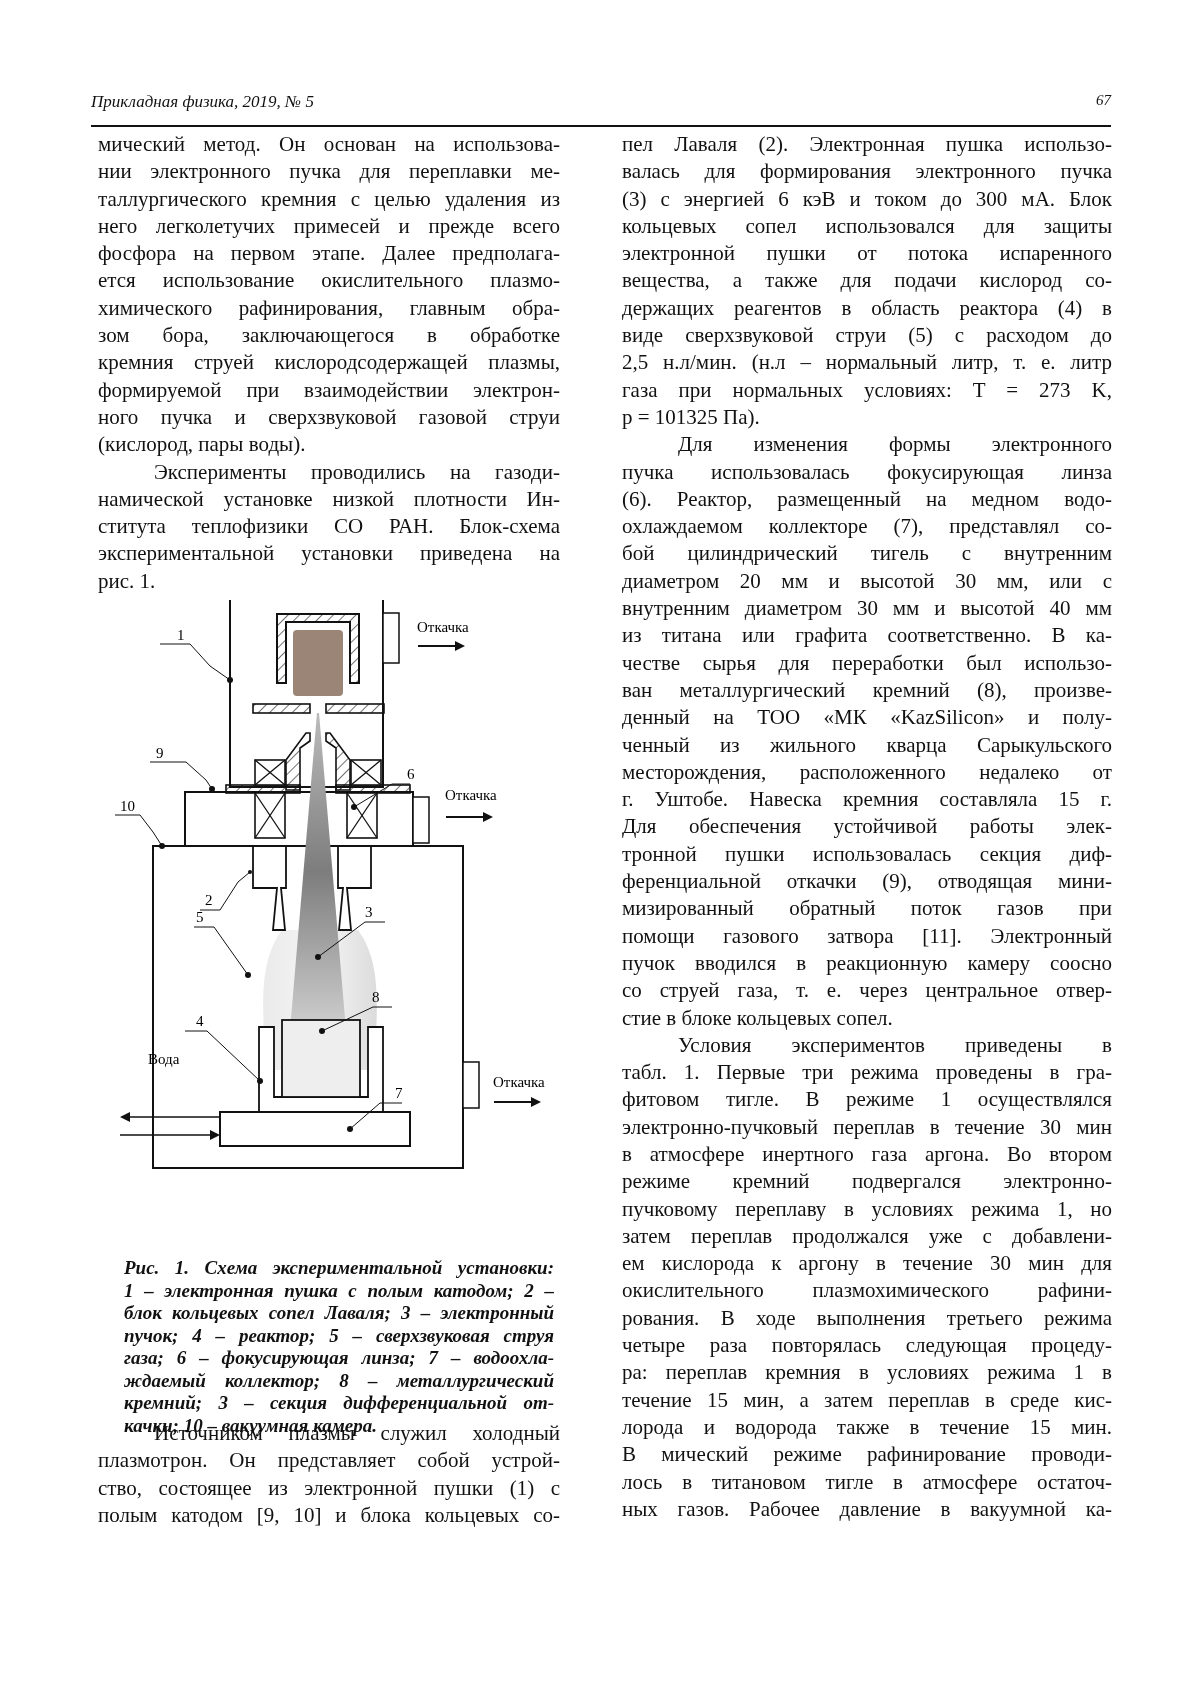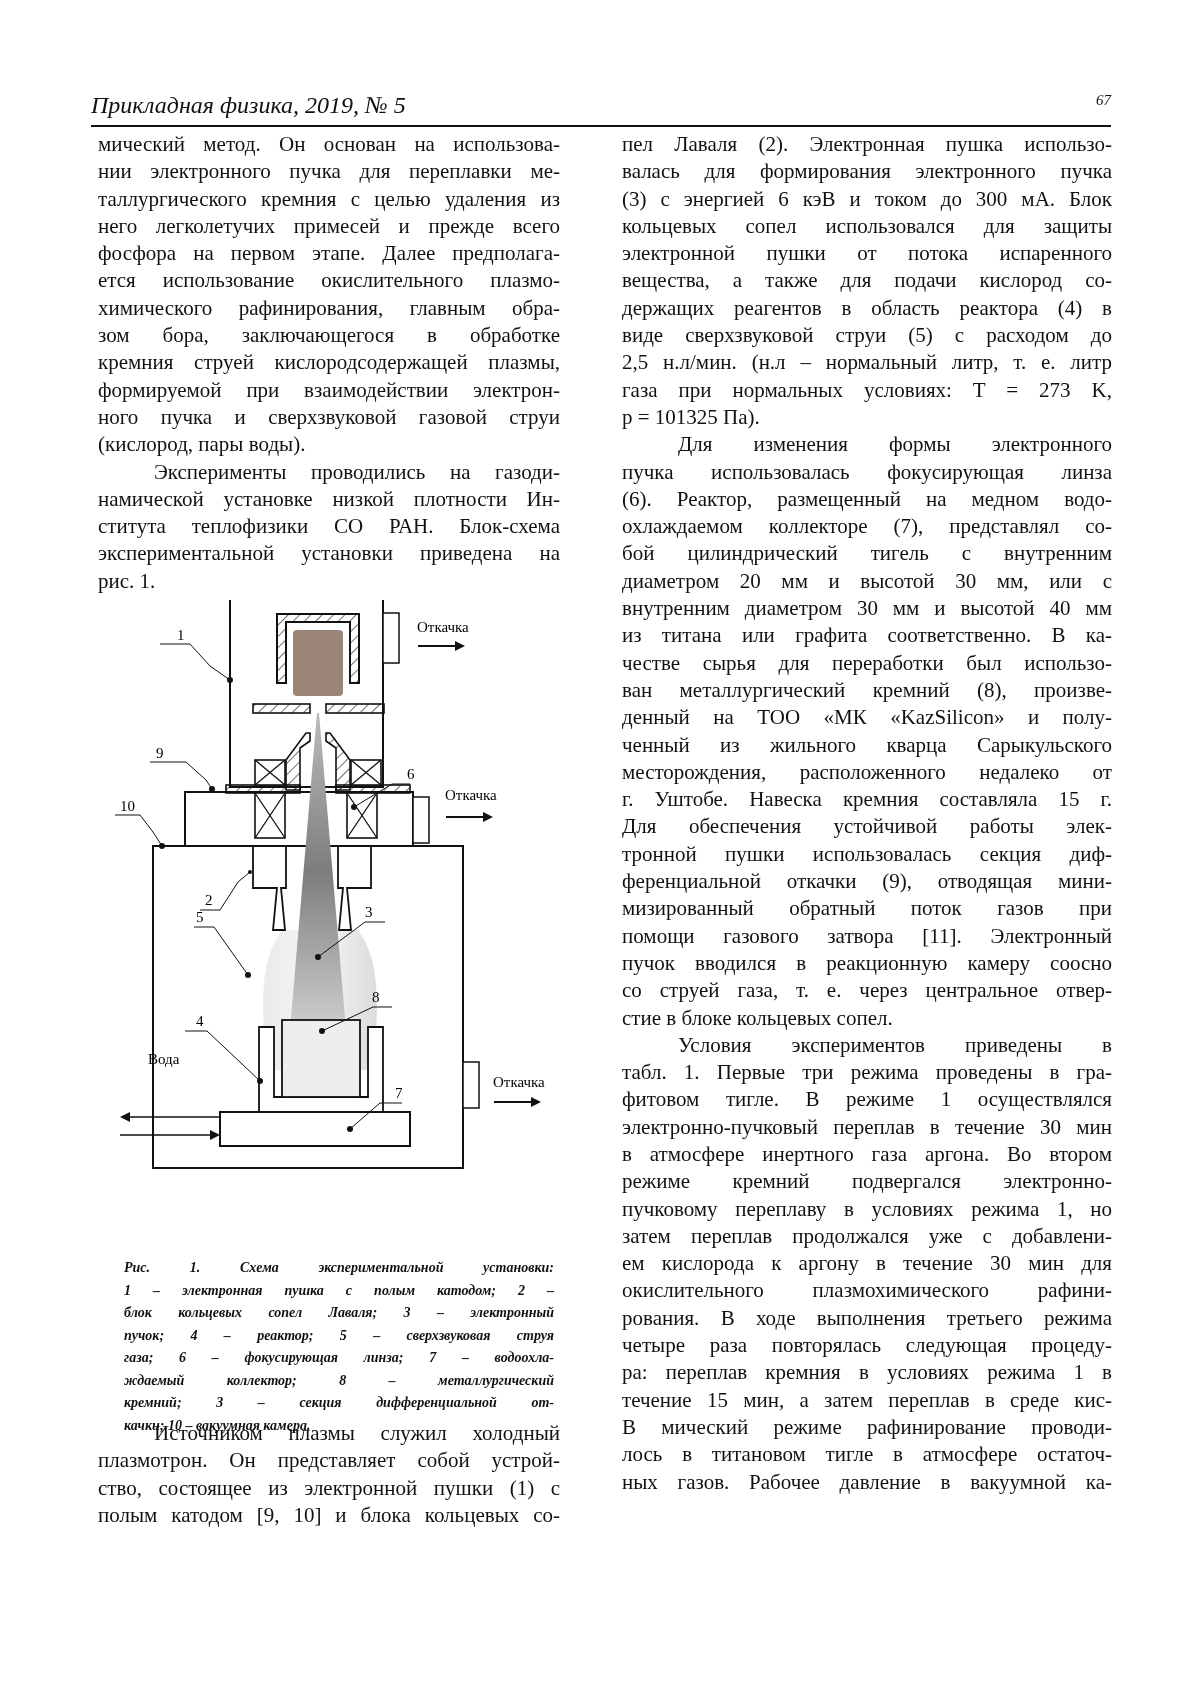--- a/index.html
+++ b/index.html
@@ -1,30 +1,30 @@
 <!DOCTYPE html>
 <html><head>
 <meta charset="utf-8">
 <style>
   html, body { margin: 0; padding: 0; background: #ffffff; }
   body { width: 1200px; height: 1698px; position: relative; overflow: hidden;
          font-family: "Liberation Serif", "DejaVu Serif", serif; color: #111; }
   .header { position: absolute; left: 91px; top: 92px; width: 1020px; height: 30px; }
-  .header .journal { position: absolute; left: 0; top: 0; font-style: italic; font-size: 24px; text-align: right; }
+  .header .journal { position: absolute; left: 0; top: 0; font-style: italic; font-size: 17px; text-align: right; }
   .header .pageno { position: absolute; right: 0; top: 0; font-style: italic; font-size: 15px; }
   .header-rule { position: absolute; left: 91px; top: 125px; width: 1020px; height: 2px; background: #111; }
   .col { position: absolute; font-size: 21px; line-height: 27.3px; }
   .col .ln { display: block; white-space: nowrap; text-align: justify; text-align-last: justify; height: 27.3px; overflow: visible; }
   .col .ln.last { text-align-last: left; }
   .col .ln.indent { padding-left: 56px; }
   .colL { left: 98px; top: 131px; width: 462px; }
   .colR { left: 622px; top: 131px; width: 490px; }
   .colL2 { left: 98px; top: 1376px; width: 462px; margin-top: 44px; }
   .figure { position: absolute; left: 110px; top: 600px; width: 440px; height: 600px; }
-  .caption { position: absolute; left: 124px; top: 1257px; width: 430px; font-size: 14px; line-height: 22.5px;
+  .caption { position: absolute; left: 124px; top: 1257px; width: 430px; font-size: 19px; line-height: 22.5px;
              font-weight: bold; font-style: italic; }
   .caption .ln { display: block; white-space: nowrap; text-align: justify; text-align-last: justify; height: 22.5px; }
   .caption .ln.last { text-align-last: left; }
   svg text { font-family: "Liberation Serif", "DejaVu Serif", serif; }
 </style>
 </head>
 <body>
 
 <div class="header">
   <span class="journal">Прикладная физика, 2019, № 5</span>
@@ -250,16 +250,17 @@
     <span class="ln">в атмосфере инертного газа аргона. Во втором</span>
     <span class="ln">режиме кремний подвергался электронно-</span>
     <span class="ln">пучковому переплаву в условиях режима 1, но</span>
     <span class="ln">затем переплав продолжался уже с добавлени-</span>
     <span class="ln">ем кислорода к аргону в течение 30 мин для</span>
     <span class="ln">окислительного плазмохимического рафини-</span>
     <span class="ln">рования. В ходе выполнения третьего режима</span>
     <span class="ln">четыре раза повторялась следующая процеду-</span>
     <span class="ln">ра: переплав кремния в условиях режима 1 в</span>
     <span class="ln">течение 15 мин, а затем переплав в среде кис-</span>
+    <span class="ln">лорода и водорода также в течение 15 мин.</span>
     <span class="ln">В мический режиме рафинирование проводи-</span>
     <span class="ln">лось в титановом тигле в атмосфере остаточ-</span>
     <span class="ln">ных газов. Рабочее давление в вакуумной ка-</span>
   </div>
 
 </body></html>

